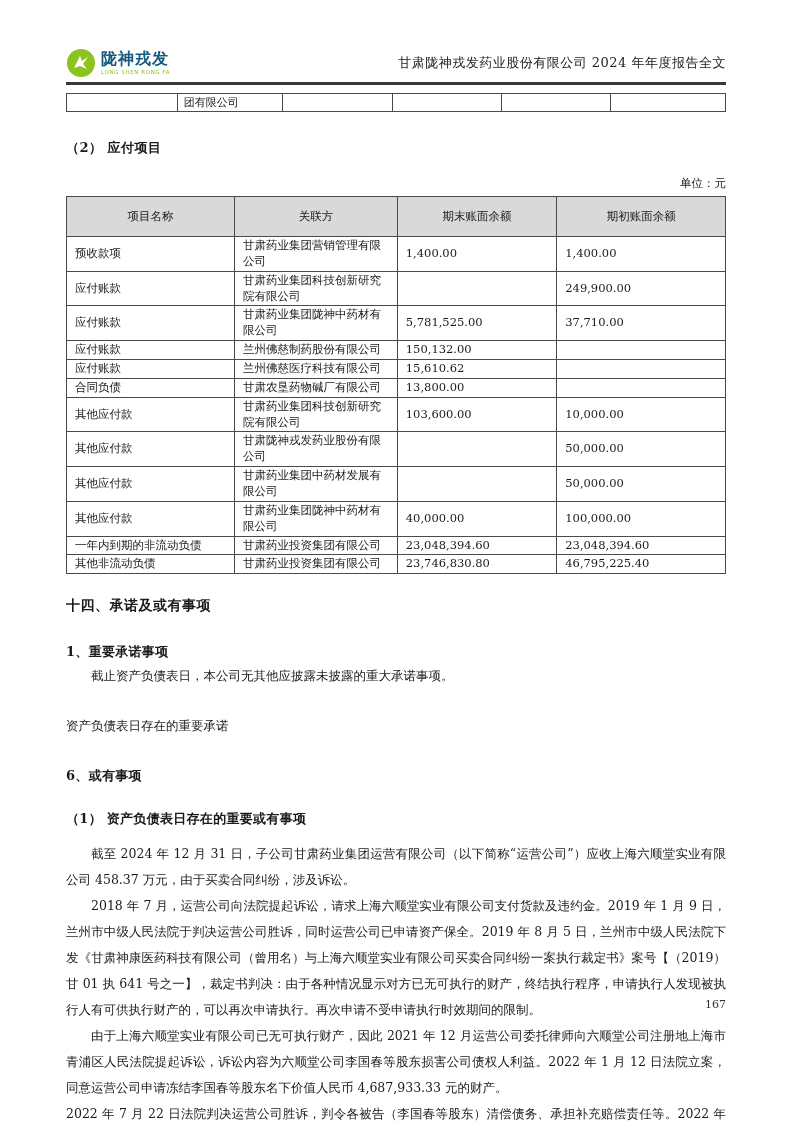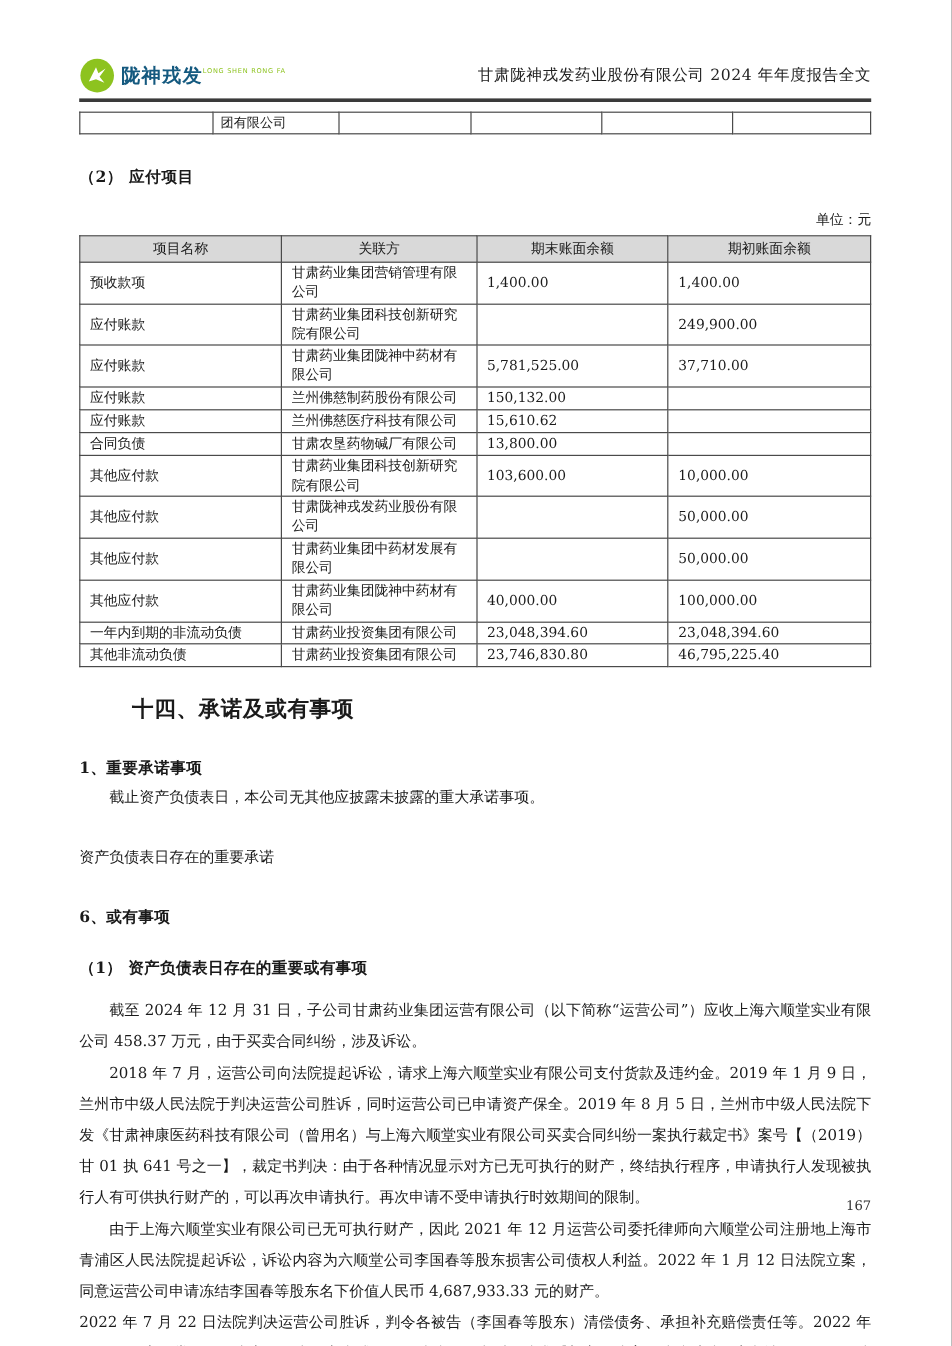--- a/index.html
+++ b/index.html
@@ -19,21 +19,21 @@
   
   .page-header {
     display: flex;
     justify-content: space-between;
     align-items: center;
     padding-top: 44px;
     height: 82px;
   }
   .logo { display: flex; align-items: center; gap: 5px; }
   .logo svg { display: block; }
-  .brand-text { display: flex; flex-direction: row; line-height: 1; }
+  .brand-text { display: flex; flex-direction: column; line-height: 1; }
   .brand-cn {
     font-size: 16px; font-weight: bold; color: #14597f;
     letter-spacing: 1px; font-family: "DejaVu Sans", sans-serif;
   }
   .brand-en {
     font-size: 5.5px; color: #8dc31f; letter-spacing: 0.6px;
     margin-top: 3px; font-family: "DejaVu Sans", sans-serif; white-space: nowrap;
   }
   .doc-title { font-size: 13px; color: #222; letter-spacing: 0.5px; }
   .header-rule { height: 3px; background: #3a3a3a; margin: 0; }
@@ -46,31 +46,31 @@
     padding: 1px 6px; vertical-align: middle;
   }
 
   .payables-heading { font-size: 13px; font-weight: bold; margin-top: 27px; letter-spacing: 0.5px; }
   .unit-label { text-align: right; font-size: 11.5px; margin-top: 19px; margin-bottom: 5px; }
 
   .data-table { font-size: 11.5px; line-height: 1.38; }
   .data-table th {
     background: #d9d9d9; border: 1px solid #4a4a4a;
     font-weight: normal; text-align: center;
-    height: 22px; padding: 2px 4px; vertical-align: middle;
+    height: 40px; padding: 2px 4px; vertical-align: middle;
   }
   .data-table td {
     border: 1px solid #4a4a4a; padding: 1px 8px; vertical-align: middle;
   }
   .data-table td.num { text-align: left; padding-right: 11px; }
   .data-table tr.single td { height: 18px; }
   .data-table tr.double td { height: 34px; }
 
   
-  .h-major { font-size: 18px; font-weight: bold; margin-top: 23px; letter-spacing: 0.5px; margin-left: 44px; }
+  .h-major { font-size: 14px; font-weight: bold; margin-top: 23px; letter-spacing: 0.5px; }
   .h-sub   { font-size: 13px;  font-weight: bold; margin-top: 28px; letter-spacing: 0.3px; }
   .h-item  { font-size: 13px;  font-weight: bold; margin-top: 25px; letter-spacing: 0.3px; }
 
   .body-text { font-size: 12.5px; line-height: 26px; text-align: justify; }
   .note { margin-top: 24px; }
   .statement { margin-top: 2px; text-indent: 2em; }
   .para { text-indent: 2em; }
   .para.first { margin-top: 13px; }
   .para.no-indent { text-indent: 0; }
 

